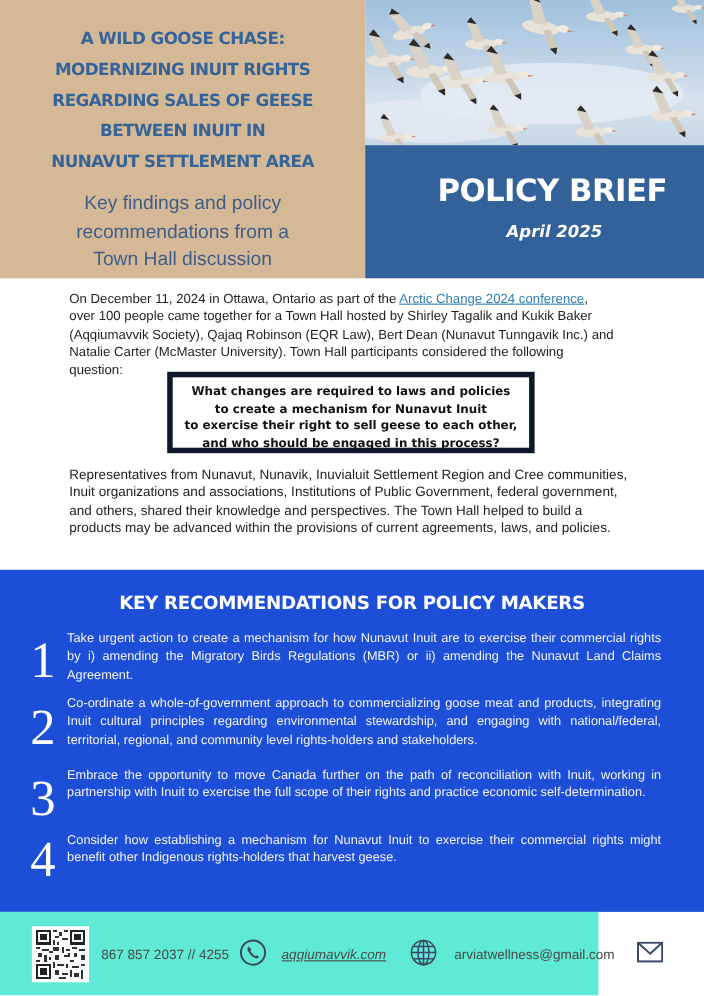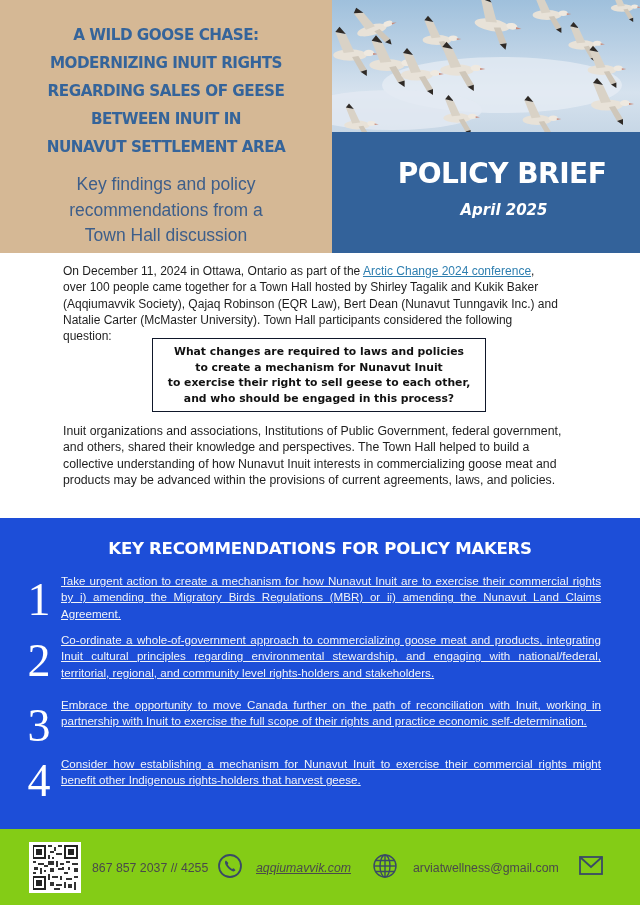--- a/index.html
+++ b/index.html
@@ -18,36 +18,36 @@
   .photo { position: absolute; left: 0; top: 0; width: 308px; height: 132px; overflow: hidden;
            background: linear-gradient(180deg, #9fc0dc 0%, #bed3e6 40%, #d6e2ee 70%, #c7d7e6 100%); }
   .photo svg { position: absolute; left: 0; top: 0; }
   .brief-box { position: absolute; left: 0; top: 132px; width: 308px; height: 121px; background: #33629a; text-align: center; }
   .brief-title { position: absolute; left: 0; top: 25px; width: 308px; color: #ffffff; font-family: "DejaVu Sans", sans-serif; font-weight: bold; font-size: 28px; letter-spacing: -0.5px; padding-left: 32px; }
   .brief-date { position: absolute; left: 0; top: 69px; width: 344px; color: #ffffff; font-family: "DejaVu Sans", sans-serif; font-weight: bold; font-style: italic; font-size: 15px; }
 
   
   .intro { position: absolute; left: 63px; top: 263px; width: 530px; font-family: "Liberation Sans", sans-serif; font-size: 12px; line-height: 16.3px; color: #1e1e1e; }
   .intro a { color: #2f7fb0; text-decoration: underline; }
-  .question-box { position: absolute; left: 152px; top: 338px; width: 334px; height: 74px; border: 1px solid #0f172a; background: #fff; text-align: center; padding-top: 5px;
+  .question-box { position: absolute; left: 152px; top: 338px; width: 334px; height: 74px; border: 5px solid #0f172a; background: #fff; text-align: center; padding-top: 5px;
                   font-family: "DejaVu Sans", sans-serif; font-weight: bold; font-size: 10.8px; line-height: 15.5px; color: #111; }
   .question-box div { white-space: nowrap; }
   .para2 { position: absolute; left: 63px; top: 423px; width: 545px; font-family: "Liberation Sans", sans-serif; font-size: 12.3px; line-height: 16.3px; color: #1e1e1e; }
   .para2 div { white-space: nowrap; }
   .intro div { white-space: nowrap; }
 
   
   .recs { position: absolute; left: 0; top: 518px; width: 640px; height: 311px; background: #1d4ed8; }
   .recs-title { position: absolute; left: 0; top: 21px; width: 640px; text-align: center; color: #fff; font-family: "DejaVu Sans", sans-serif; font-weight: bold; font-size: 16.6px; letter-spacing: -0.3px; }
   .rec { position: absolute; left: 0; width: 640px; }
   .rec-num { position: absolute; left: 24px; width: 30px; color: #fff; font-family: "Liberation Serif", "DejaVu Serif", serif; font-size: 46px; line-height: 46px; text-align: center; }
-  .rec-text { position: absolute; left: 61px; width: 540px; color: #f2f4f8; font-family: "Liberation Sans", sans-serif; font-size: 11.6px; line-height: 16.3px; text-align: justify; text-decoration: underline; }
-
-  
-  .footer { position: absolute; left: 0; top: 829px; width: 640px; height: 76px; background: #84cc16; }
+  .rec-text { position: absolute; left: 61px; width: 540px; color: #f2f4f8; font-family: "Liberation Sans", sans-serif; font-size: 11.6px; line-height: 16.3px; text-align: justify; }
+
+  
+  .footer { position: absolute; left: 0; top: 829px; width: 544px; height: 76px; background: #5eead4; }
   .qr { position: absolute; left: 29px; top: 13px; width: 52px; height: 51px; background: #fff; padding: 3px; }
   .footer-item { position: absolute; top: 32px; font-family: "Liberation Sans", sans-serif; font-size: 12.3px; color: #4a4a4a; white-space: nowrap; }
   .footer-item.link { text-decoration: underline; font-style: italic; }
   .ficon { position: absolute; top: 24px; }
 </style>
 </head>
 <body>
 
 <div class="header">
   <div class="header-left">
@@ -115,23 +115,23 @@
 </div>
 
 <div class="question-box">
   <div>What changes are required to laws and policies</div>
   <div>to create a mechanism  for Nunavut Inuit</div>
   <div>to exercise their right to sell geese to each other,</div>
   <div>and who should be engaged in this process?</div>
 </div>
 
 <div class="para2">
+  <div>Representatives from Nunavut, Nunavik, Inuvialuit Settlement Region and Cree communities,</div>
   <div>Inuit organizations and associations, Institutions of Public Government, federal government,</div>
   <div>and others, shared their knowledge and perspectives. The Town Hall helped to build a</div>
-  <div>collective understanding of how Nunavut Inuit interests in commercializing goose meat and</div>
   <div>products may be advanced within the provisions of current agreements, laws, and policies.</div>
 </div>
 
 <div class="recs">
   <div class="recs-title">KEY RECOMMENDATIONS FOR POLICY MAKERS</div>
 
   <div class="rec" style="top:55px;">
     <div class="rec-num" style="top:4px;">1</div>
     <div class="rec-text" style="top:0;">Take urgent action to create a mechanism for how Nunavut Inuit are to exercise their commercial rights by i) amending the Migratory Birds Regulations (MBR)  or ii) amending the Nunavut Land Claims Agreement.</div>
   </div>

